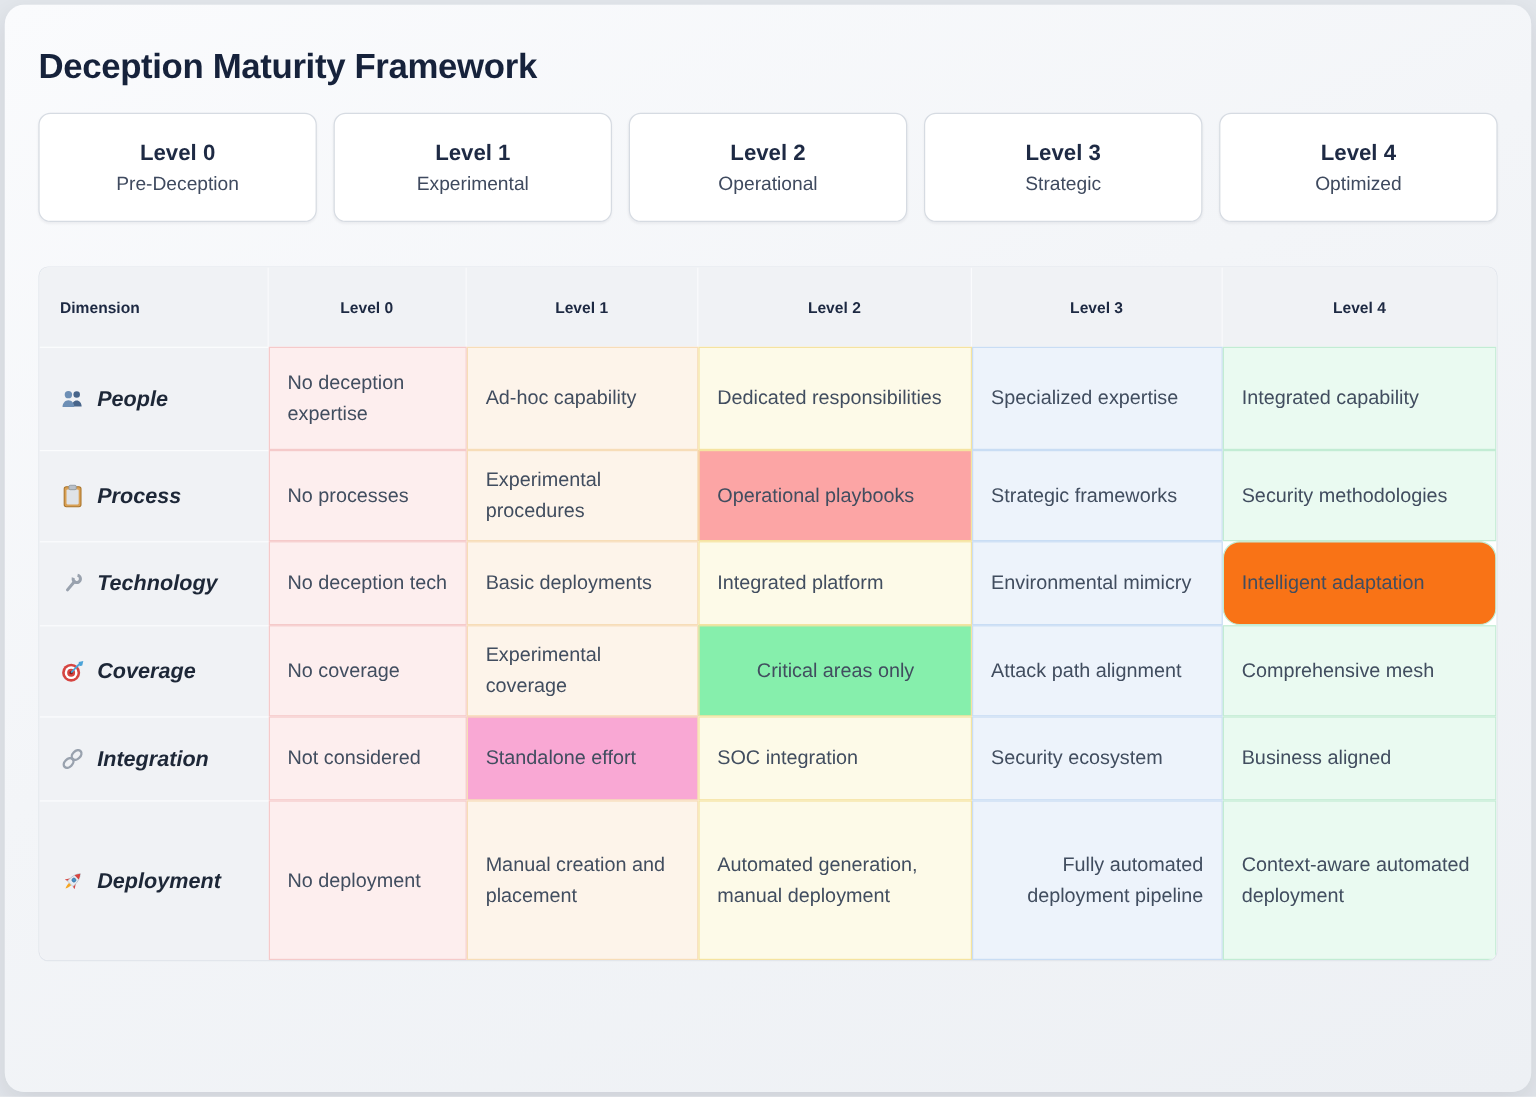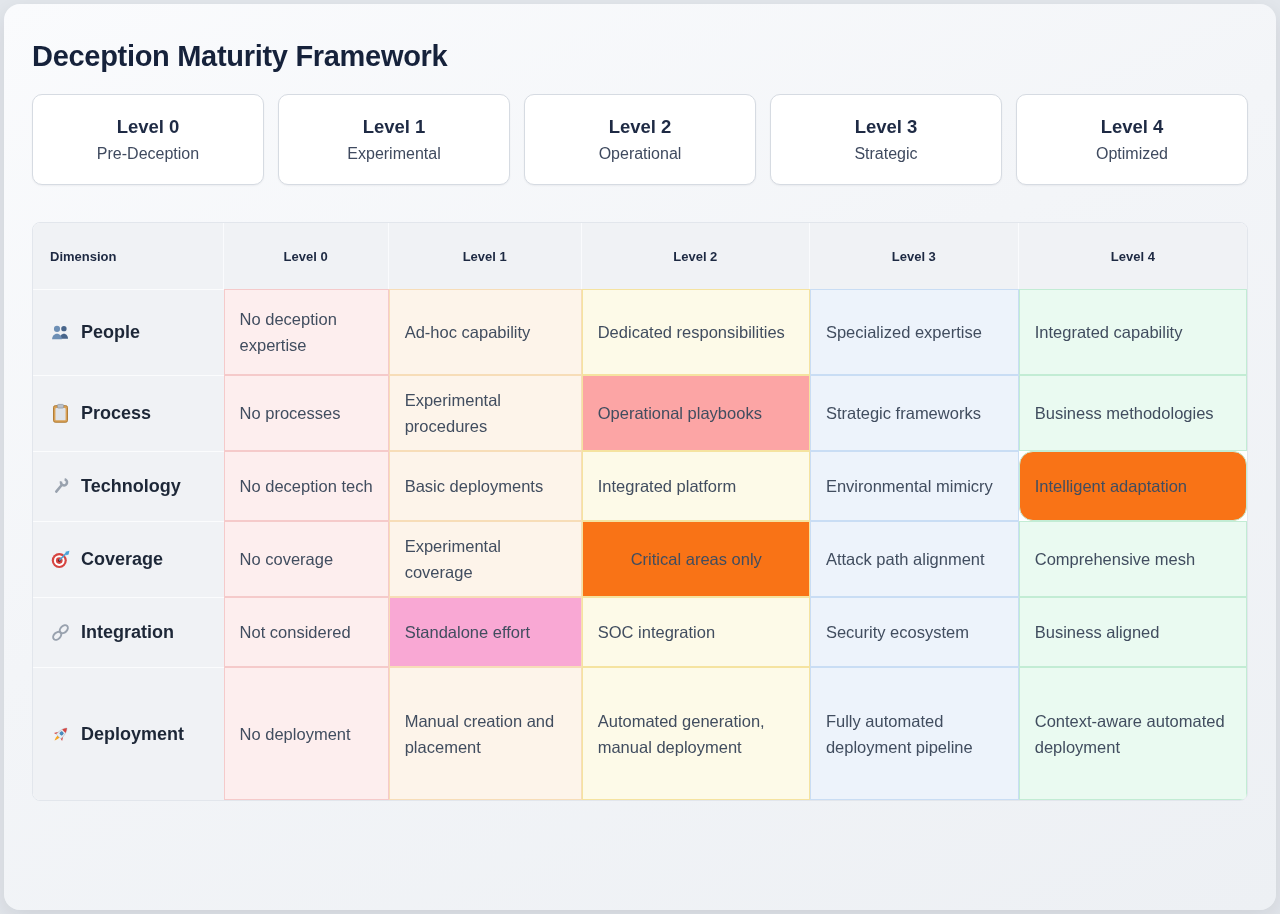--- a/index.html
+++ b/index.html
@@ -94,20 +94,21 @@
   td.dim-cell {
     background: #f0f2f5;
     vertical-align: middle;
     padding: 0 10px 0 17px;
     border-top: 1px solid #fbfcfd;
   }
   .dim-inner {
     display: flex;
     align-items: center;
     gap: 10px;
+    font-style: italic;
   }
   .dim-label {
     font-size: 18px;
     font-weight: 600;
     color: #1d2737;
     white-space: nowrap;
   }
   .row-icon {
     width: 21px; height: 21px;
     display: inline-flex;
@@ -204,21 +205,21 @@
                     <rect x="8.5" y="1.6" width="7" height="4.2" rx="1.2" fill="#b9c0c9" stroke="#8e979f" stroke-width="0.8"></rect>
                   </svg>
                 </span>
                 <span class="dim-label">Process</span>
               </div>
             </td>
             <td class="val-cell" style="background: rgb(253, 238, 238); border-color: rgb(245, 202, 202);">No processes</td>
             <td class="val-cell" style="background: rgb(253, 244, 234); border-color: rgb(247, 221, 184);">Experimental procedures</td>
             <td class="val-cell" style="background: #fca5a5; border-color: rgb(245, 227, 160);">Operational playbooks</td>
             <td class="val-cell" style="background: rgb(237, 243, 251); border-color: rgb(201, 221, 244);">Strategic frameworks</td>
-            <td class="val-cell" style="background: rgb(234, 250, 241); border-color: rgb(194, 236, 212);">Business methodologies</td>
+            <td class="val-cell" style="background: rgb(234, 250, 241); border-color: rgb(194, 236, 212);">Security methodologies</td>
           </tr>
           <tr>
             <td class="dim-cell">
               <div class="dim-inner">
                 <span class="row-icon">
                   <svg viewBox="0 0 24 24">
                     <g transform="rotate(40 12 12)" fill="#99a2ae">
                       <circle cx="12" cy="5.8" r="3.5" fill="none" stroke="#99a2ae" stroke-width="2.9" stroke-dasharray="16.5 5.5" transform="rotate(-118 12 5.8)"></circle>
                       <rect x="10.55" y="8" width="2.9" height="13" rx="1.45"></rect>
                     </g>
@@ -244,21 +245,21 @@
                     <circle cx="10.6" cy="13.2" r="1.6" fill="#7c1a16"></circle>
                     <path d="M10.6 13.2 L19 4.3" stroke="#4aa3d8" stroke-width="1.7"></path>
                     <path d="M17.8 3 l4.4-1 -1 4.4 -2.6 .6 z" fill="#4aa3d8"></path>
                   </svg>
                 </span>
                 <span class="dim-label">Coverage</span>
               </div>
             </td>
             <td class="val-cell" style="background: rgb(253, 238, 238); border-color: rgb(245, 202, 202);">No coverage</td>
             <td class="val-cell" style="background: rgb(253, 244, 234); border-color: rgb(247, 221, 184);">Experimental coverage</td>
-            <td class="val-cell" style="background: #f97316; border-color: rgb(245, 227, 160); padding-left: 48px;">Critical areas only</td>
+            <td class="val-cell" style="background: #86efac; border-color: rgb(245, 227, 160); padding-left: 48px;">Critical areas only</td>
             <td class="val-cell" style="background: rgb(237, 243, 251); border-color: rgb(201, 221, 244);">Attack path alignment</td>
             <td class="val-cell" style="background: rgb(234, 250, 241); border-color: rgb(194, 236, 212);">Comprehensive mesh</td>
           </tr>
           <tr>
             <td class="dim-cell">
               <div class="dim-inner">
                 <span class="row-icon">
                   <svg viewBox="0 0 24 24" fill="none" stroke="#99a2ae" stroke-width="2.3">
                     <ellipse cx="8.2" cy="15.8" rx="5.3" ry="3.7" transform="rotate(-45 8.2 15.8)"></ellipse>
                     <ellipse cx="15.8" cy="8.2" rx="5.3" ry="3.7" transform="rotate(-45 15.8 8.2)"></ellipse>
@@ -287,19 +288,19 @@
                       <circle cx="12" cy="10.2" r="1.9" fill="#4a90c4" stroke="#2e6da0" stroke-width="0.6"></circle>
                     </g>
                   </svg>
                 </span>
                 <span class="dim-label">Deployment</span>
               </div>
             </td>
             <td class="val-cell" style="background: rgb(253, 238, 238); border-color: rgb(245, 202, 202);">No deployment</td>
             <td class="val-cell" style="background: rgb(253, 244, 234); border-color: rgb(247, 221, 184);">Manual creation and placement</td>
             <td class="val-cell" style="background: rgb(253, 250, 232); border-color: rgb(245, 227, 160);">Automated generation, manual deployment</td>
-            <td class="val-cell" style="background: rgb(237, 243, 251); border-color: rgb(201, 221, 244);">Fully automated deployment pipeline</td>
+            <td class="val-cell" style="background: rgb(237, 243, 251); border-color: rgb(201, 221, 244); text-align: right;">Fully automated deployment pipeline</td>
             <td class="val-cell" style="background: rgb(234, 250, 241); border-color: rgb(194, 236, 212);">Context-aware automated deployment</td>
           </tr>
         </tbody>
     </table>
   </div>
 </div>
 
 </body></html>

